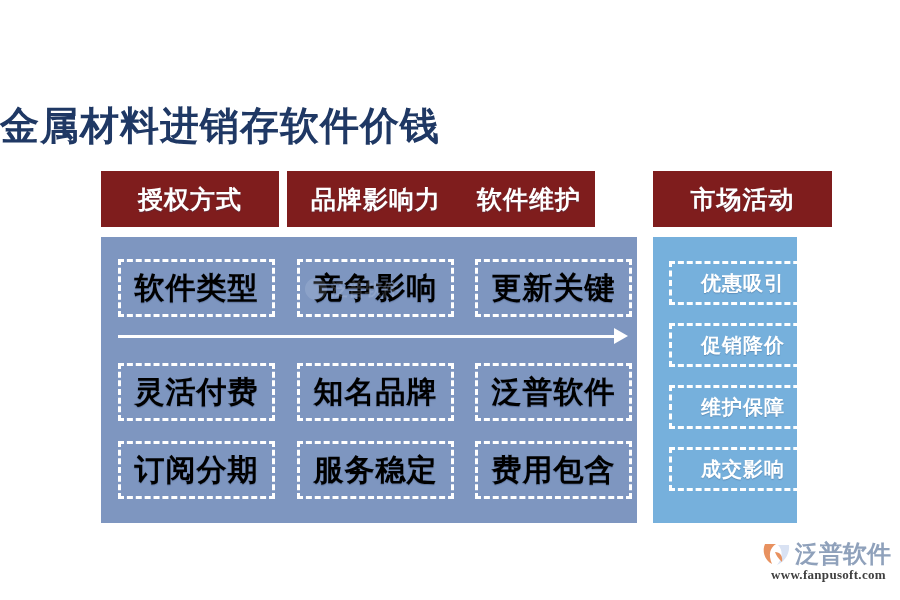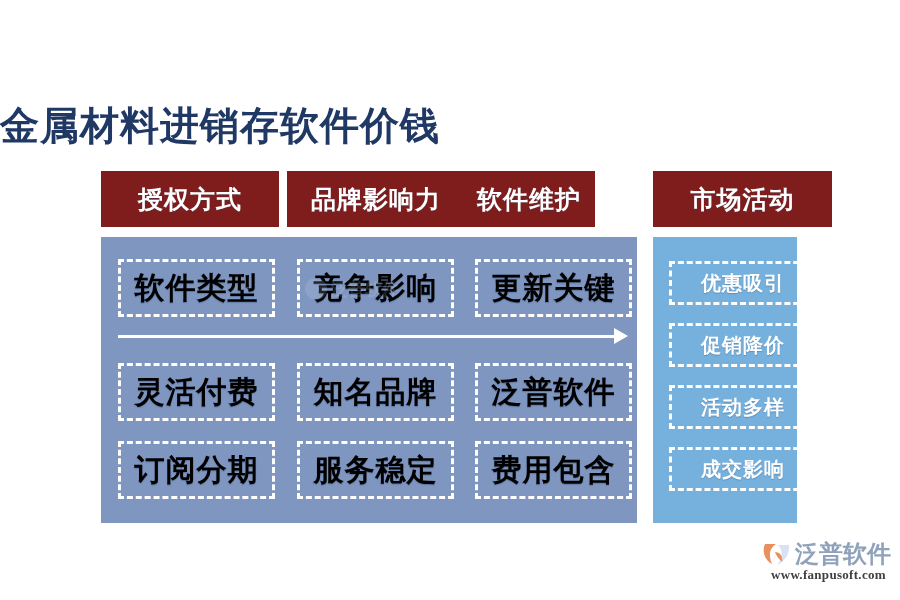--- a/index.html
+++ b/index.html
@@ -251,21 +251,21 @@
   </div>
 
   <div class="watermark">
     <div class="wm-mark"></div>
     <div class="wm-text">泛普软件</div>
   </div>
 
   <div class="panel-right">
     <div class="rcell rr0">优惠吸引</div>
     <div class="rcell rr1">促销降价</div>
-    <div class="rcell rr2">活动多样</div>
+    <div class="rcell rr2">维护保障</div>
     <div class="rcell rr3">成交影响</div>
   </div>
 
   <div class="logo">
     <div class="logo-row">
       <div class="logo-mark">
         <svg width="30" height="28" viewBox="0 0 30 28" xmlns="http://www.w3.org/2000/svg">
           <path d="M3 4 L14 4 C8 8 6 14 10 24 C2 20 0 10 3 4 Z" fill="#e8915f"></path>
           <path d="M16 5 L27 5 C28 12 24 21 15 25 C21 18 21 10 16 5 Z" fill="#d9e2f3"></path>
           <path d="M13 12 C18 12 21 16 20 22 C16 18 14 15 13 12 Z" fill="#e8915f"></path>

